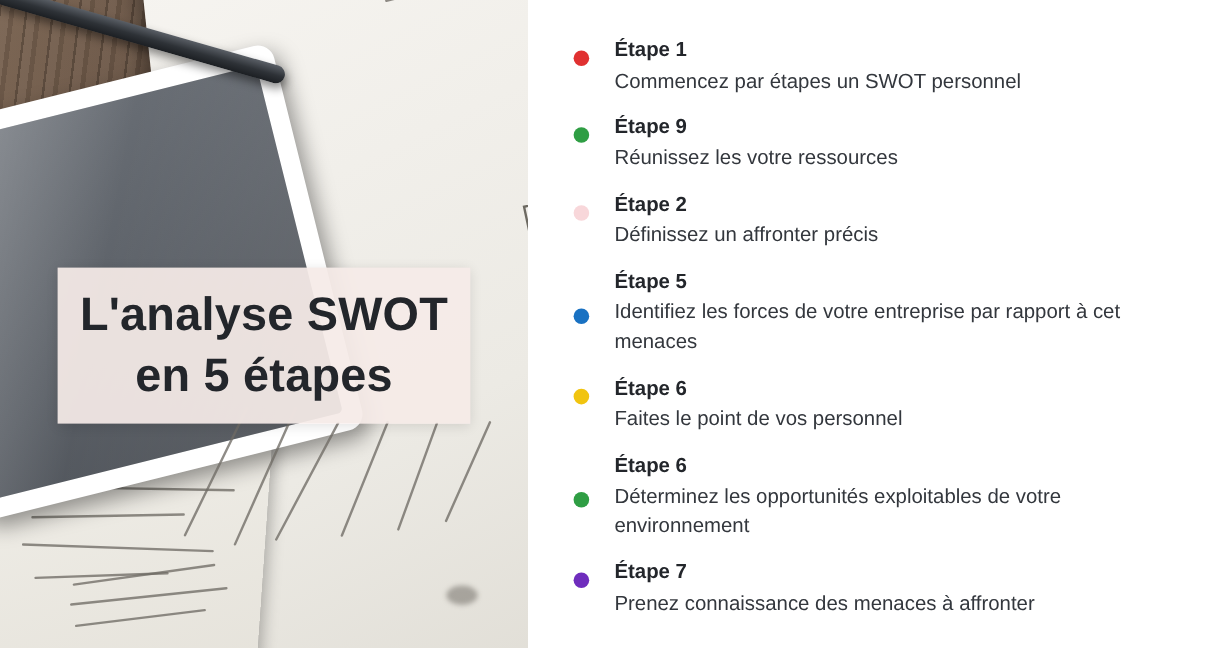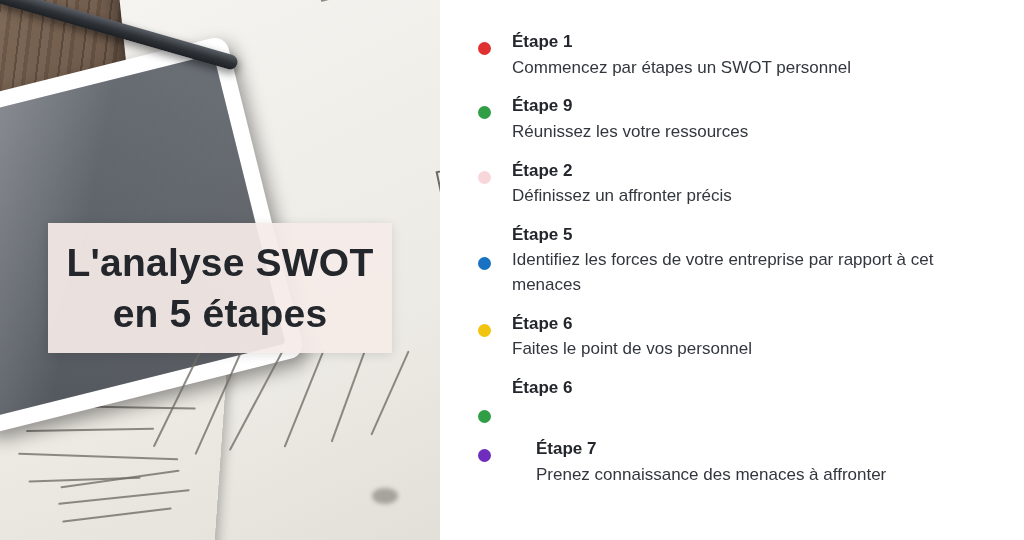--- a/index.html
+++ b/index.html
@@ -289,24 +289,25 @@
         <div class="step-desc">Faites le point de vos personnel</div>
       </div>
     </div>
 
     <div class="step">
       <div class="bullet-wrap" style="padding-top:34px;">
         <span class="bullet" style="background:#2f9e44;"></span>
       </div>
       <div class="step-body">
         <div class="step-label">Étape 6</div>
-      </div>
-    </div>
-
-    <div class="step" style="margin-bottom:17px;gap:24px;">
+        <div class="step-desc">Déterminez les opportunités exploitables de votre environnement</div>
+      </div>
+    </div>
+
+    <div class="step" style="margin-bottom:17px;">
       <div class="bullet-wrap">
         <span class="bullet" style="background:#6f2dbd;"></span>
       </div>
       <div class="step-body">
         <div class="step-label">Étape 7</div>
         <div class="step-desc">Prenez connaissance des menaces à affronter</div>
       </div>
     </div>
 
   </div>

